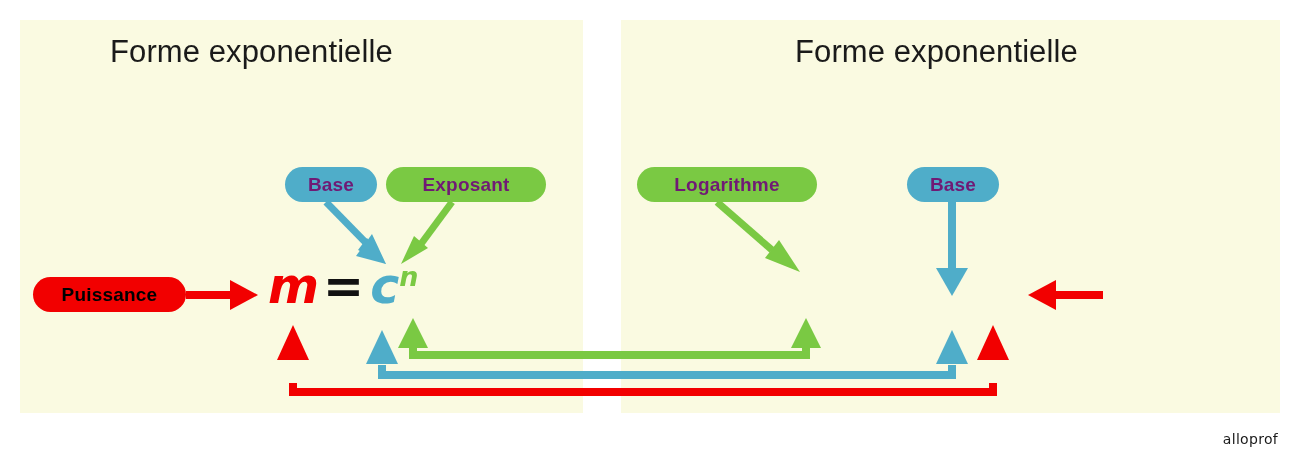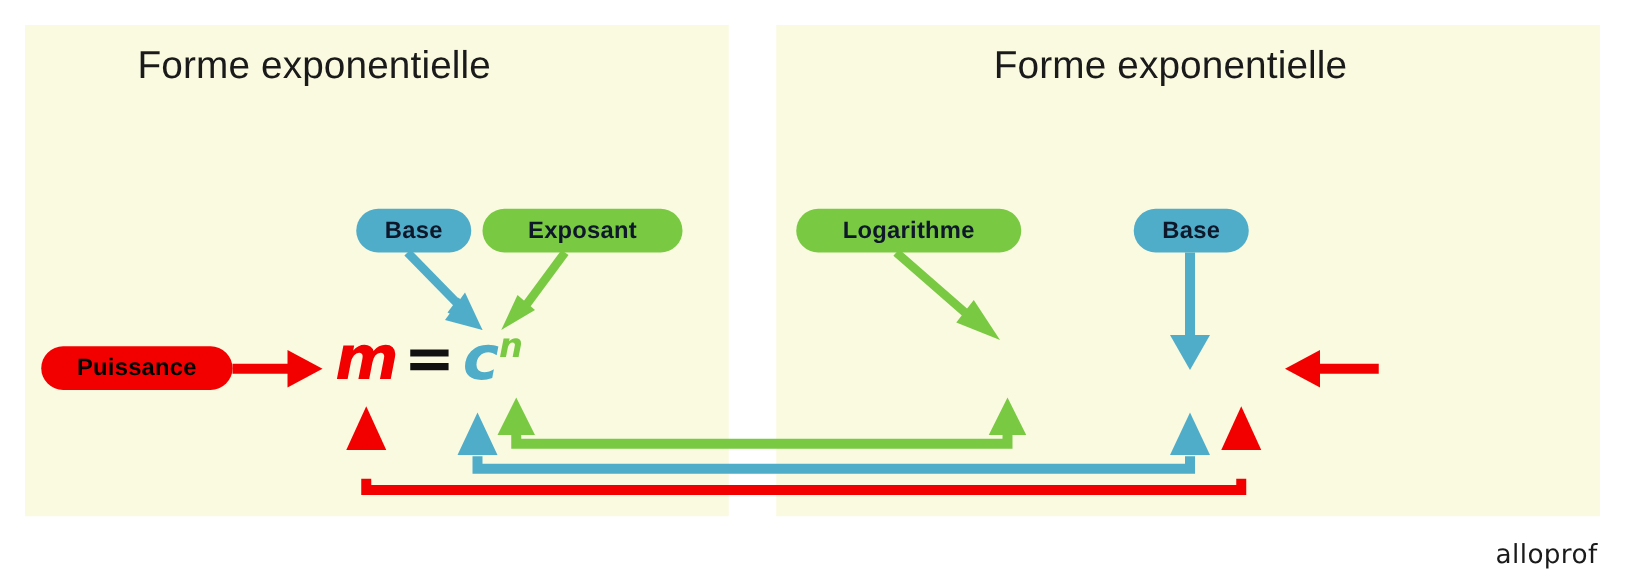--- a/index.html
+++ b/index.html
@@ -22,21 +22,21 @@
     font-size:31px;font-weight:400;color:#1a1a1a;
     letter-spacing:.1px;white-space:nowrap;
   }
   #title-exp{left:110px;}
   #title-log{left:795px;}
 
   
   .pill{
     position:absolute;display:flex;align-items:center;justify-content:center;
     height:35px;border-radius:18px;
-    font-size:19px;font-weight:700;color:#0f172a;
+    font-size:19px;font-weight:700;color:#701a75;
     letter-spacing:.2px;white-space:nowrap;padding:0 16px;
     box-sizing:border-box;
   }
   .pill.blue{background:#4FADC9;}
   .pill.green{background:#7AC943;}
   .pill.red{background:#F20000;color:#000000;}
 
   #pill-base-exp{left:285px;top:167px;width:92px;}
   #pill-exposant{left:386px;top:167px;width:160px;}
   #pill-logarithme{left:637px;top:167px;width:180px;}
@@ -60,21 +60,21 @@
   .sup{font-size:.55em;vertical-align:super;line-height:0;}
   .sub{font-size:.46em;vertical-align:sub;line-height:0;}
   .eq{letter-spacing:2px;padding:0 4px;}
 
   
   svg.overlay{position:absolute;inset:0;width:1300px;height:466px;pointer-events:none;}
 
   
   #logo{
     position:absolute;right:22px;top:431px;
-    font-size:21px;color:#1a1a1a;letter-spacing:.3px;
+    font-size:14px;color:#1a1a1a;letter-spacing:.3px;
     font-family:"DejaVu Sans","Liberation Sans",sans-serif;
   }
 </style>
 </head>
 <body>
 
 <div class="stage">
 
   <div class="panel" id="panel-exp"></div>
   <div class="panel" id="panel-log"></div>

